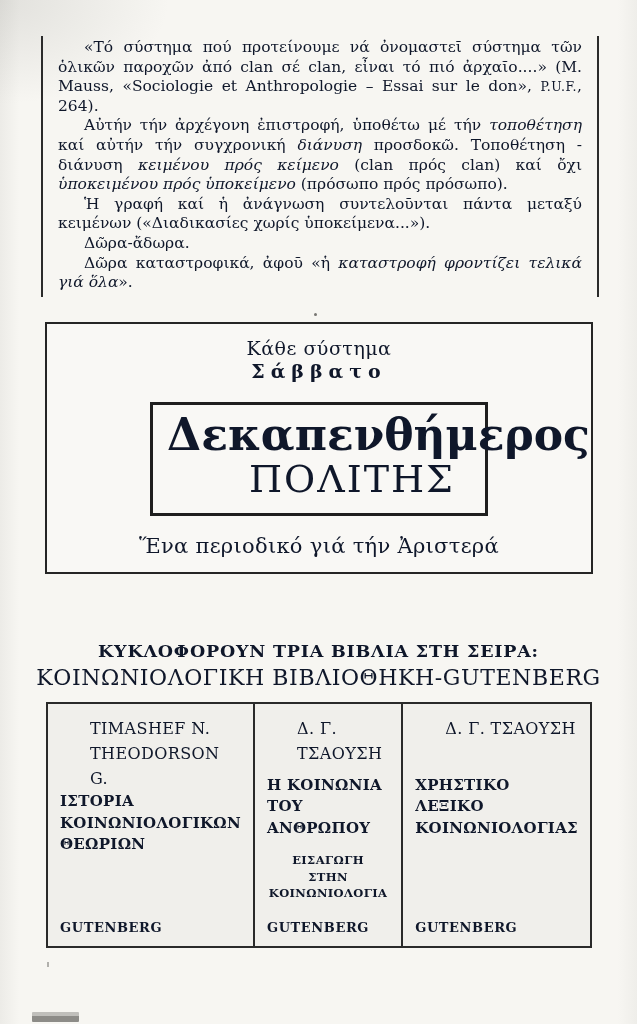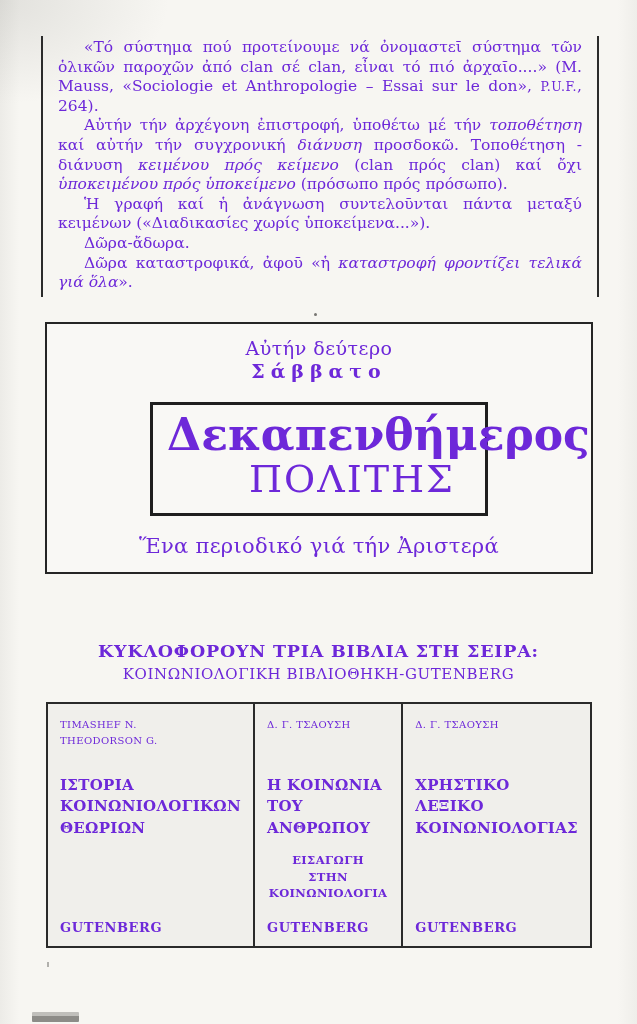--- a/index.html
+++ b/index.html
@@ -2,21 +2,21 @@
 <html><head>
 <meta charset="utf-8">
 <style>
   html, body { margin:0; padding:0; background:#dddcd8; }
   .page {
     position:relative;
     width:637px; height:1024px;
     margin:0 auto;
     background:#f7f6f2;
     font-family:"DejaVu Serif", "Liberation Serif", serif;
-    color:#6d28d9;
+    color:#0f172a;
     overflow:hidden;
   }
   
   .page::before {
     content:"";
     position:absolute; inset:0;
     background:
       radial-gradient(ellipse 260px 160px at 0% 0%, rgba(150,150,145,0.22), transparent 65%),
       linear-gradient(to right, rgba(140,140,135,0.10), transparent 3%, transparent 97%, rgba(140,140,135,0.08));
     pointer-events:none;
@@ -73,42 +73,43 @@
   }
   .tagline { margin-top:18px; font-size:21px; letter-spacing:0.3px; }
 
   
   .books-heading {
     position:absolute;
     left:0; top:641px; width:100%;
     text-align:center;
   }
   .books-heading .h1 { font-size:17.5px; font-weight:bold; letter-spacing:0.8px; }
-  .books-heading .h2 { font-size:15px; letter-spacing:0.6px; margin-top:4px; }
+  .books-heading .h2 { font-size:22px; letter-spacing:0.6px; margin-top:4px; }
 
   .book-table {
     position:absolute;
     left:46px; top:702px;
     width:546px; height:246px;
     display:flex;
     border:2px solid #2a2a2a;
     background:#f0efeb;
     box-sizing:border-box;
   }
   .book-cell {
     flex:1;
     position:relative;
     padding:13px 12px;
     border-right:2px solid #2a2a2a;
     box-sizing:border-box;
   }
   .book-cell:last-child { border-right:none; }
   .book-author {
-    font-size:10px; line-height:1.55; letter-spacing:0.4px;
+    font-size:16px; line-height:1.55; letter-spacing:0.4px;
     min-height:58px;
+    margin-left:30px;
   }
   .book-title {
     font-size:15px; font-weight:bold;
     line-height:1.42; letter-spacing:0.3px;
   }
   .book-subtitle {
     font-size:11.5px; font-weight:bold;
     line-height:1.45; letter-spacing:0.4px;
     margin-top:13px;
     text-align:center;
@@ -137,21 +138,21 @@
       <p><span>«Τό σύστημα πού προτείνουμε νά ὀνομαστεῖ σύστημα τῶν ὁλικῶν παροχῶν ἀπό clan σέ clan, εἶναι τό πιό ἀρχαῖο....» (M. Mauss, «Sociologie et Anthropologie – Essai sur le don», </span><span class="seg-sc">P.U.F.</span><span>, 264).</span></p>
       <p><span>Αὐτήν τήν ἀρχέγονη ἐπιστροφή, ὑποθέτω μέ τήν </span><span class="seg-i">τοποθέτηση</span><span> καί αὐτήν τήν συγχρονική </span><span class="seg-i">διάνυση</span><span> προσδοκῶ. Τοποθέτηση - διάνυση </span><span class="seg-i">κειμένου πρός κείμενο</span><span> (clan πρός clan) καί ὄχι </span><span class="seg-i">ὑποκειμένου πρός ὑποκείμενο</span><span> (πρόσωπο πρός πρόσωπο).</span></p>
       <p><span>Ἡ γραφή καί ἡ ἀνάγνωση συντελοῦνται πάντα μεταξύ κειμένων («Διαδικασίες χωρίς ὑποκείμενα...»).</span></p>
       <p><span>Δῶρα-ἄδωρα.</span></p>
       <p><span>Δῶρα καταστροφικά, ἀφοῦ «ἡ </span><span class="seg-i">καταστροφή φροντίζει τελικά γιά ὅλα</span><span>».</span></p>
     </div>
 
   <div class="speck-1"></div>
 
   <div class="ad-box">
-    <div class="ad-line1">Αὐτήν δεύτερο</div>
+    <div class="ad-line1">Κάθε σύστημα</div>
     <div class="ad-line2">Σάββατο</div>
     <div class="logo-box">
       <div class="logo-line1">Δεκαπενθήμερος</div>
       <div class="logo-line2">ΠΟΛΙΤΗΣ</div>
     </div>
     <div class="tagline">Ἕνα περιοδικό γιά τήν Ἀριστερά</div>
   </div>
 
   <div class="books-heading">
     <div class="h1">ΚΥΚΛΟΦΟΡΟΥΝ ΤΡΙΑ ΒΙΒΛΙΑ ΣΤΗ ΣΕΙΡΑ:</div>

